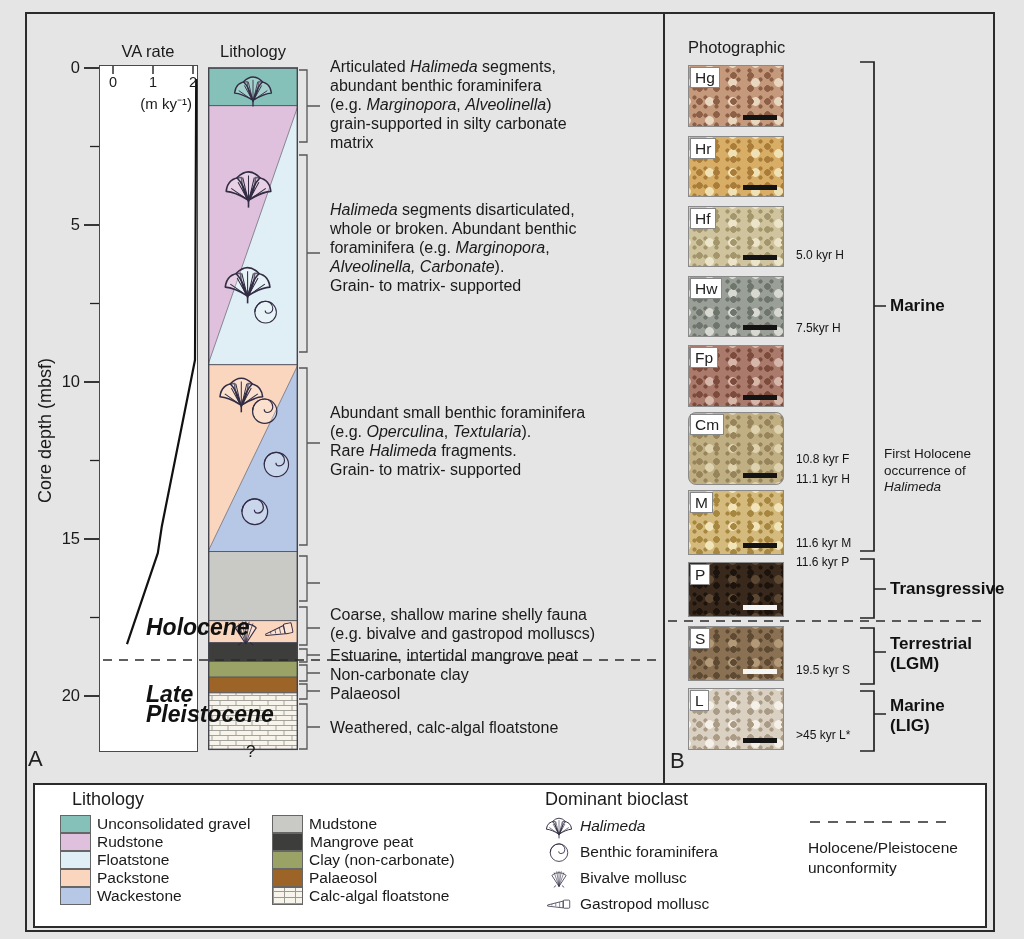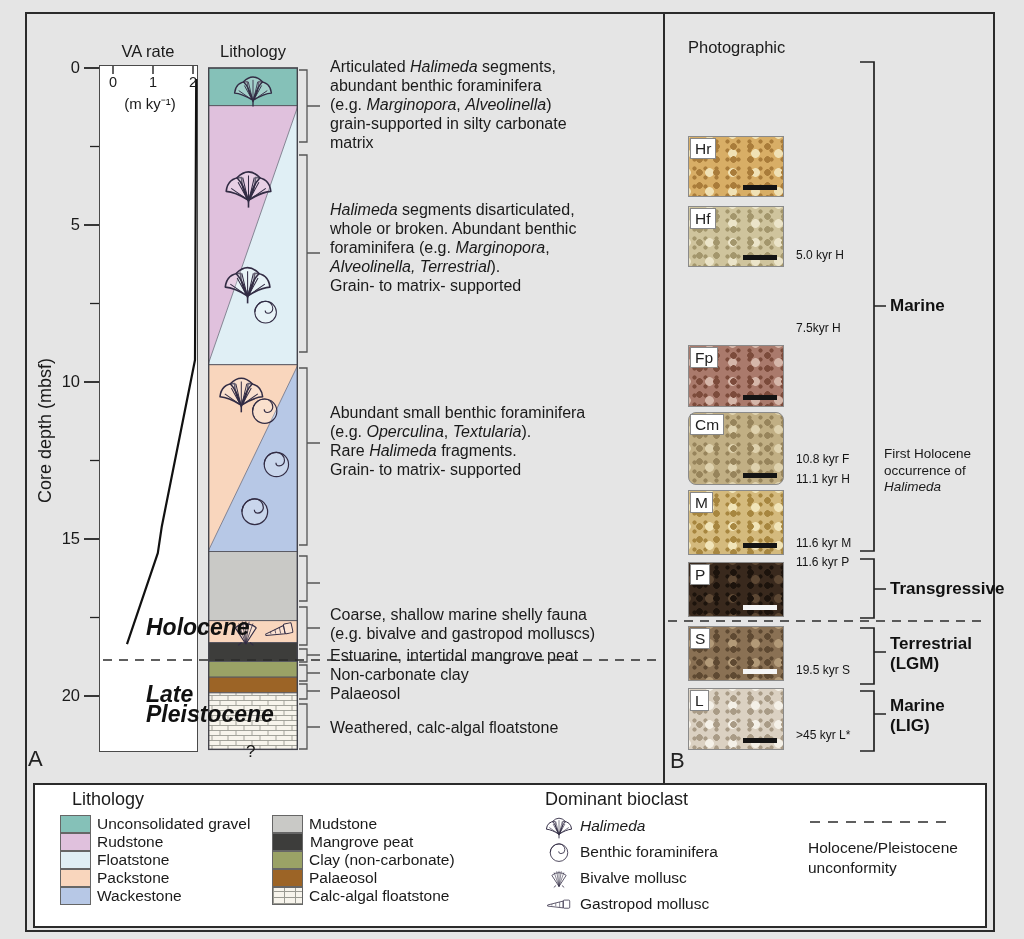--- a/index.html
+++ b/index.html
@@ -7,21 +7,21 @@
        font-family:"Liberation Sans", sans-serif;color:#1a1a1a;overflow:hidden;}
   .abs{position:absolute;}
   #frame{left:25px;top:12px;width:966px;height:916px;border:2px solid #2b2b2b;}
   #divider{left:663px;top:12px;width:2px;height:771px;background:#2b2b2b;}
   #legend-box{left:33px;top:783px;width:950px;height:141px;border:2px solid #2b2b2b;background:#fff;}
   #va-box{left:99px;top:65px;width:99px;height:687px;border:1.5px solid #4a4a4a;background:#fff;box-sizing:border-box;}
   .colhead{font-size:16.5px;color:#1b1b1b;white-space:nowrap;}
   #va-head{left:98px;top:42px;width:100px;text-align:center;}
   #lith-head{left:203px;top:42px;width:100px;text-align:center;}
   #photo-head{left:688px;top:38px;}
-  #va-unit{left:108px;top:93px;width:84px;text-align:center;font-size:15px;}
+  #va-unit{left:108px;top:93px;width:84px;text-align:right;font-size:15px;}
   .va-tick-label{position:absolute;top:74px;width:20px;text-align:center;font-size:14.5px;}
   .depth-label{position:absolute;left:46px;width:34px;text-align:right;font-size:16.5px;}
   #depth-title{left:-105px;top:420px;width:300px;text-align:center;font-size:18px;
                transform:rotate(-90deg);}
   #lith-col{left:208px;top:65px;width:90px;height:690px;}
   .desc{position:absolute;left:330px;width:330px;font-size:16px;line-height:19px;
         white-space:pre-line;color:#1a1a1a;}
   .epoch{position:absolute;left:106px;font-size:23px;font-weight:bold;font-style:italic;
          white-space:pre-line;line-height:20px;color:#111;margin-left:40px;}
   .panel-letter{position:absolute;font-size:22px;color:#222;}
@@ -147,41 +147,49 @@
   <div class="panel-letter" style="left:28px;top:746px">A</div>
 
   <div class="desc" style="top:57px"><span>Articulated </span><i>Halimeda</i><span> segments,
 abundant benthic foraminifera
 (e.g. </span><i>Marginopora</i><span>, </span><i>Alveolinella</i><span>)
 grain-supported in silty carbonate
 matrix</span></div>
   <div class="desc" style="top:200px"><i>Halimeda</i><span> segments disarticulated,
 whole or broken. Abundant benthic
 foraminifera (e.g. </span><i>Marginopora</i><span>,
-</span><i>Alveolinella, Terrestrial</i><span>).
+</span><i>Alveolinella, Carbonate</i><span>).
 Grain- to matrix- supported</span></div>
   <div class="desc" style="top:403px"><span>Abundant small benthic foraminifera
 (e.g. </span><i>Operculina</i><span>, </span><i>Textularia</i><span>).
 Rare </span><i>Halimeda</i><span> fragments.
 Grain- to matrix- supported</span></div>
   <div class="desc" style="top:605px"><span>Coarse, shallow marine shelly fauna
 (e.g. bivalve and gastropod molluscs)</span></div>
   <div class="desc" style="top:646px"><span>Estuarine, intertidal mangrove peat</span></div>
   <div class="desc" style="top:665px"><span>Non-carbonate clay</span></div>
   <div class="desc" style="top:684px"><span>Palaeosol</span></div>
   <div class="desc" style="top:718px"><span>Weathered, calc-algal floatstone</span></div>
 
   <div class="abs colhead" id="photo-head">Photographic</div>
 
+  <div class="photo" style="top: 65px; height: 62px; --pc1: #c59a7c; --pc2: #8d5f46; --pc3: #e9d6bf; --bar: #141414;">
+      <span class="photo-label">Hg</span>
+      <div class="scalebar"></div>
+    </div>
   <div class="photo" style="top: 206px; height: 61px; --pc1: #cfc49d; --pc2: #a3966c; --pc3: #ebe4c9; --bar: #141414;">
       <span class="photo-label">Hf</span>
       <div class="scalebar"></div>
     </div>
   <div class="photo" style="top: 136px; height: 61px; --pc1: #d8ae66; --pc2: #a97c3a; --pc3: #f0e1b5; --bar: #141414;">
       <span class="photo-label">Hr</span>
+      <div class="scalebar"></div>
+    </div>
+  <div class="photo" style="top: 276px; height: 61px; --pc1: #9aa097; --pc2: #6e756d; --pc3: #d7d9d1; --bar: #141414;">
+      <span class="photo-label">Hw</span>
       <div class="scalebar"></div>
     </div>
   <div class="photo" style="top: 345px; height: 62px; --pc1: #aa7a6c; --pc2: #7c4b3b; --pc3: #d5b6a9; --bar: #141414;">
       <span class="photo-label">Fp</span>
       <div class="scalebar"></div>
     </div>
   <div class="photo" style="top: 412px; height: 73px; border-radius: 8px; --pc1: #c1af84; --pc2: #97845b; --pc3: #ded1ad; --bar: #141414;">
       <span class="photo-label">Cm</span>
       <div class="scalebar"></div>
     </div>

